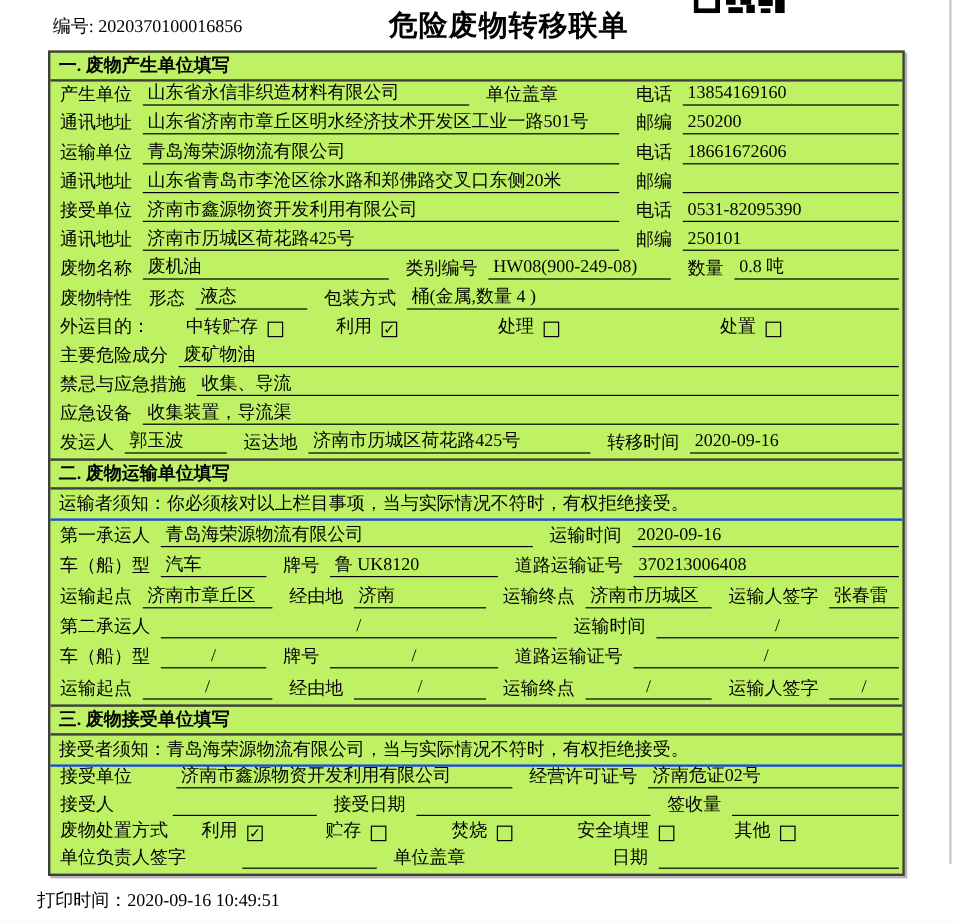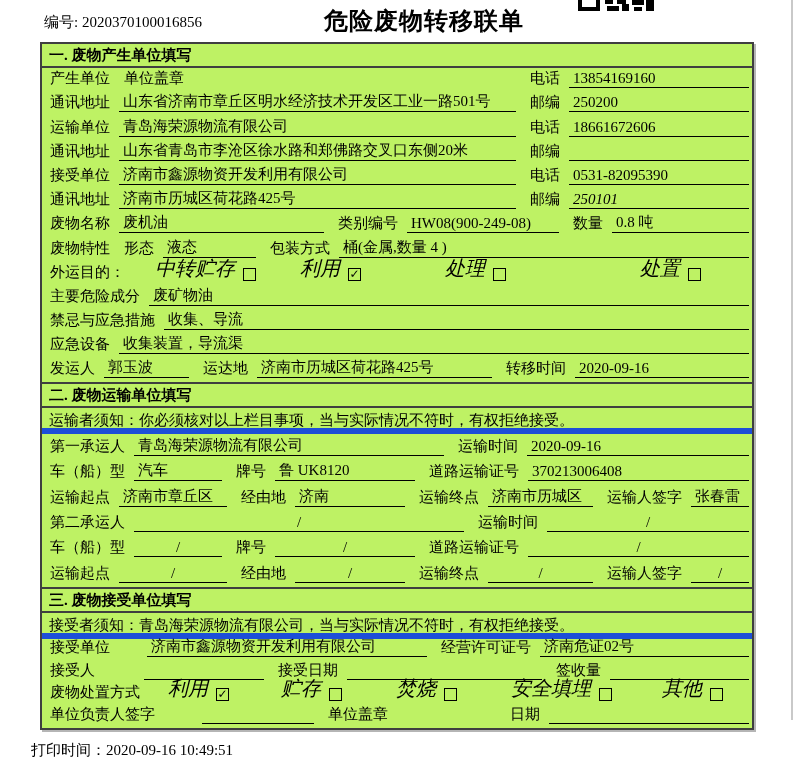--- a/index.html
+++ b/index.html
@@ -11,36 +11,36 @@
   .serial { position:absolute; left:44px; top:13px; font-size:15px; white-space:nowrap; }
   .title { position:absolute; top:5px; left:calc(50% + 26px); transform:translateX(-50%);
     font-size:24px; font-weight:bold; letter-spacing:1px; white-space:nowrap; }
   .form-table { position:absolute; left:40px; top:42px; width:714px;
     border:2px solid #3f3f3f; box-shadow:2px 2px 0 rgba(90,90,90,.45); background:#bef264; }
   .section { width:100%; }
   .section + .section { border-top:2px solid #3f3f3f; }
   .sec-header { height:24px; line-height:23px; padding-left:7px; font-weight:bold;
     font-size:15px; border-bottom:2px solid #3f3f3f; }
   .note-row { height:26px; line-height:25px; padding-left:7px; font-size:15px;
-    border-bottom:6px solid #1d4ed8; }
+    border-bottom:2px solid #1d4ed8; }
   .row { display:flex; align-items:flex-end; padding:1px 3px 4px 8px; }
   .s1 .row { height:24.2px; }
   .s2 .row { height:25.4px; }
   .s3 .row { height:22.4px; }
   .cell-label { white-space:nowrap; font-size:15px; margin-left:14px; flex:none; }
   .row .cell-label:first-child { margin-left:0;text-align:right; }
   .cell-value { border-bottom:1px solid #000; font-size:15px; padding:0 4px;
     white-space:nowrap; margin-left:9px; flex:none; }
   .cell-value.flexv { flex:1 1 auto; }
   .cell-value.center { text-align:center; }
   .cell-value:empty::before { content:"\00a0"; }
   .gapc { flex:none; }
   .flexspace { flex:1 1 auto; }
   .chk { display:flex; align-items:flex-end; margin-left:14px; flex:none; }
-  .chk-label { font-size:20px; white-space:nowrap;font-style:italic; }
+  .chk-label { font-size:15px; white-space:nowrap; }
   .chk-box { width:13px; height:13px; border:1px solid #000; margin:0 0 1px 8px;
     font-size:12px; line-height:11px; text-align:center;
     font-family:"DejaVu Sans",sans-serif; }
   .footer { position:absolute; left:31px; top:741px; font-size:15px; white-space:nowrap; }
 </style>
 </head>
 <body>
 
 <div class="page">
 
@@ -58,20 +58,21 @@
 
   <div class="serial"><span>编号: </span><span>2020370100016856</span></div>
 
   <div class="title">危险废物转移联单</div>
 
   <div class="form-table" id="form-table">
       <div class="section s1">
         <div class="sec-header">一. 废物产生单位填写</div>
         <div class="row">
           <span class="cell-label">产生单位</span>
+          <span class="cell-value" style="width: 272px;">山东省永信非织造材料有限公司</span>
           <span class="cell-label">单位盖章</span>
           <span class="flexspace"></span>
           <span class="cell-label">电话</span>
           <span class="cell-value" style="width: 180px;">13854169160</span>
         </div>
         <div class="row">
           <span class="cell-label">通讯地址</span>
           <span class="cell-value flexv">山东省济南市章丘区明水经济技术开发区工业一路501号</span>
           <span class="cell-label">邮编</span>
           <span class="cell-value" style="width: 180px;">250200</span>
@@ -91,21 +92,21 @@
         <div class="row">
           <span class="cell-label">接受单位</span>
           <span class="cell-value flexv">济南市鑫源物资开发利用有限公司</span>
           <span class="cell-label">电话</span>
           <span class="cell-value" style="width: 180px;">0531-82095390</span>
         </div>
         <div class="row">
           <span class="cell-label">通讯地址</span>
           <span class="cell-value flexv">济南市历城区荷花路425号</span>
           <span class="cell-label">邮编</span>
-          <span class="cell-value" style="width: 180px; font-style: italic;">250101</span>
+          <span class="cell-value" style="width: 180px;">250101</span>
         </div>
         <div class="row">
           <span class="cell-label">废物名称</span>
           <span class="cell-value" style="width: 205px;">废机油</span>
           <span class="cell-label">类别编号</span>
           <span class="cell-value" style="width: 152px;">HW08(900-249-08)</span>
           <span class="cell-label">数量</span>
           <span class="cell-value flexv">0.8 吨</span>
         </div>
         <div class="row">

